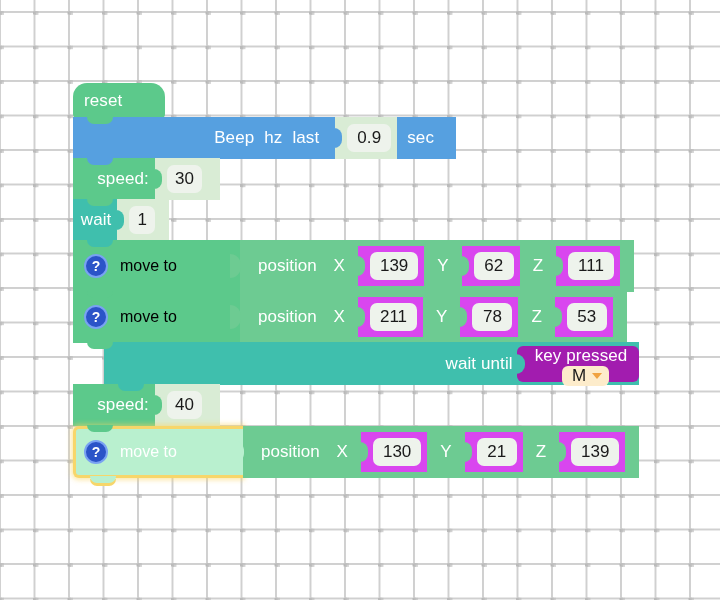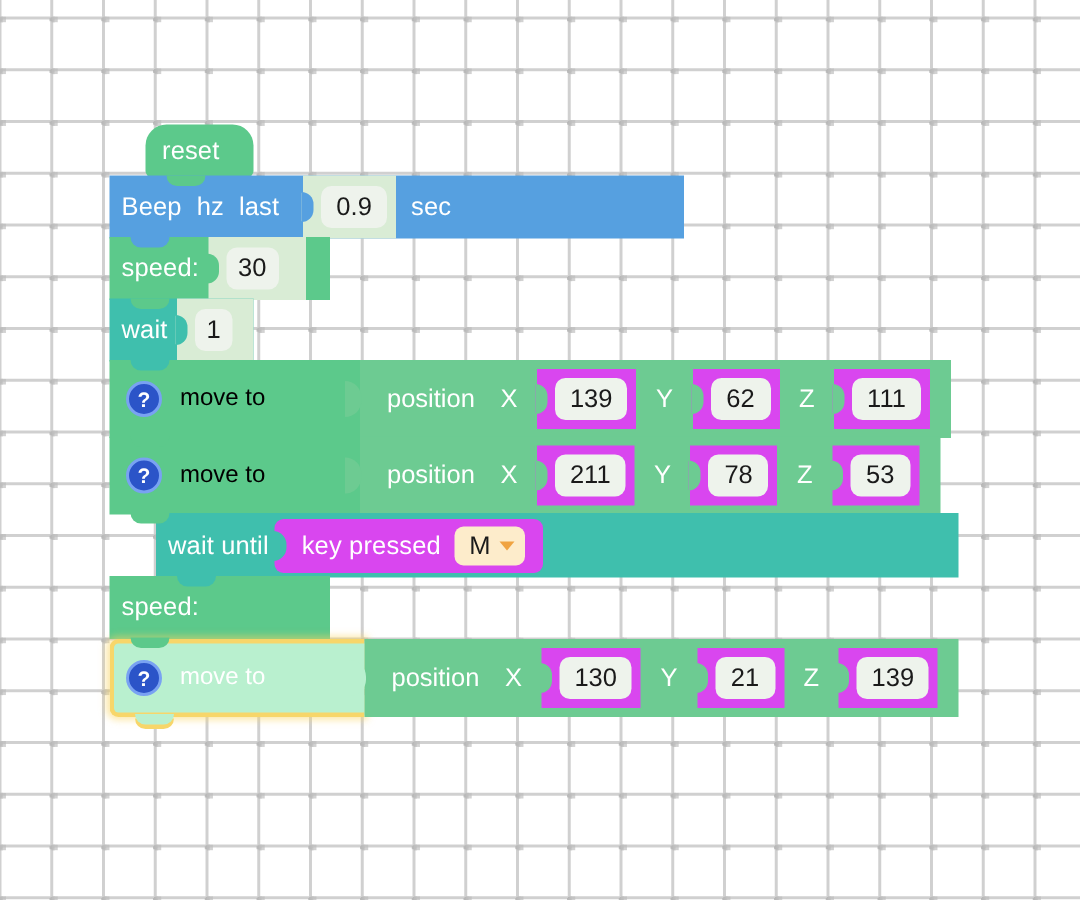--- a/index.html
+++ b/index.html
@@ -75,36 +75,36 @@
     box-sizing: border-box;
   }
 
   .blk .lbl {
     white-space: nowrap;
     padding: 0 0 0 0;
   }
 
   
   .hat {
-    width: 72px;
+    width: 92px;
     height: 35px;
     background: #5cc98b;
     border-radius: 14px 14px 4px 4px;
     padding-left: 11px;
     margin-bottom: -1px;
-    margin-left: 24px;
   }
   .hat .lbl { font-size: 17px; }
 
   
   .stk {
     min-height: 42px;
     padding-left: 8px;
     padding-right: 12px;
     margin-bottom: -1px;
+    justify-content: flex-end;
   }
   .c-green  { background: #5cc98b; }
   .c-blue   { background: #56a0e0; }
   .c-teal   { background: #3fbfad; }
 
   
   .notch {
     position: absolute;
     left: 14px;
     bottom: -6px;
@@ -256,27 +256,28 @@
   
   .boolslot {
     display: inline-flex;
     align-items: center;
     margin-left: 4px;
     position: relative;
   }
   .boolblk {
     display: inline-flex;
     align-items: center;
-    background: #d946ef;
+    background: #a21caf;
     height: 36px;
     border-radius: 6px;
     padding: 0 12px 0 18px;
     color: #ffffff;
     font-size: 17px;
     position: relative;
+    flex-direction: column;
   }
   .boolblk::before {
     content: "";
     position: absolute;
     left: -1px;
     top: 50%;
     transform: translateY(-50%);
     width: 9px;
     height: 20px;
     border-radius: 0 9px 9px 0;
@@ -421,20 +422,24 @@
             </span>
           </span>
         </span>
         <span class="notch n-teal"></span>
       </div>
     </div>
 
     <div class="row">
       <div class="blk stk c-green" style="width:147px;padding-right:0;">
         <span class="lbl">speed:</span>
+        <span class="slot" style="padding-right:18px;">
+          <span class="tab t-green"></span>
+          <span class="field narrow">40</span>
+        </span>
         <span class="notch n-green"></span>
       </div>
     </div>
 
     <div class="moverow" style="margin-top:1px;">
       <div class="move-left sel" style="width:145px;">
         <span class="qmark">?</span>
         <span class="lbl sel-text">move to</span>
         <span class="pzl"></span>
         <span class="notch n-sel" style="bottom:-8px;box-shadow:0 3px 0 0 #f7d66a;"></span>

